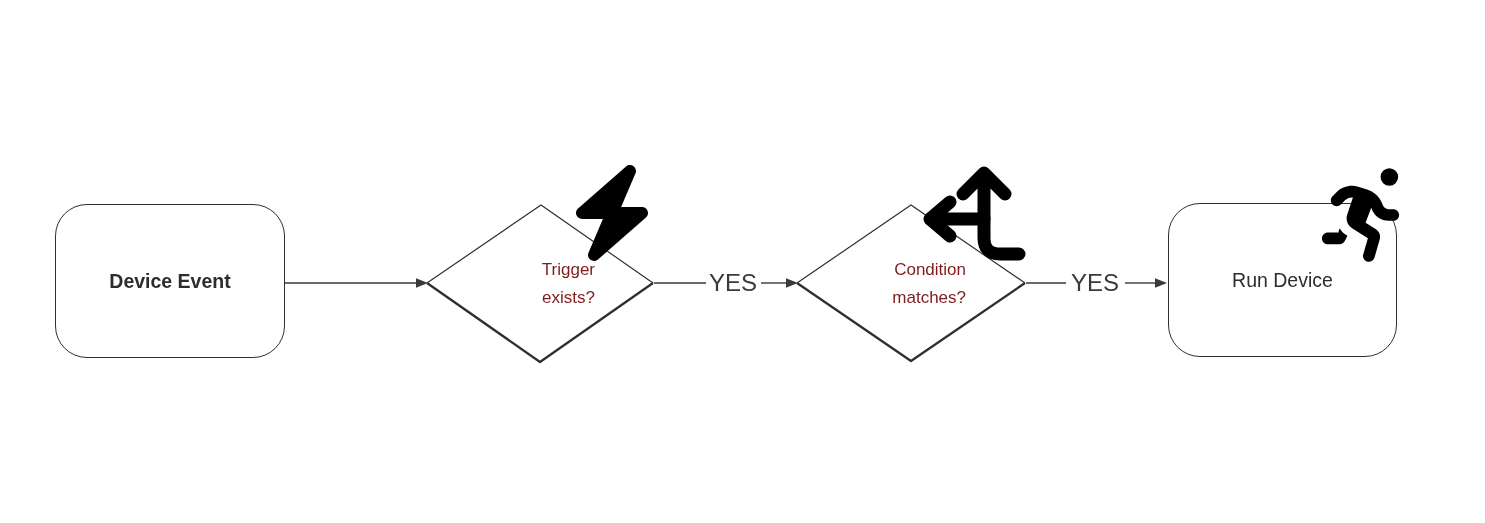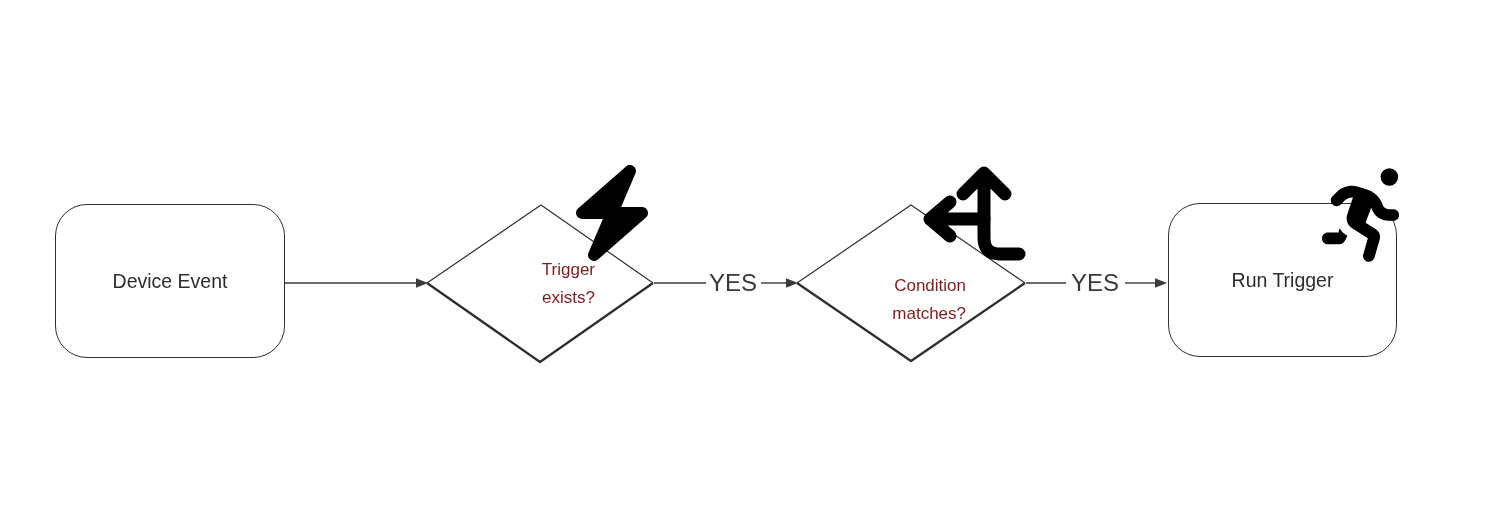--- a/index.html
+++ b/index.html
@@ -21,33 +21,33 @@
     box-sizing: border-box;
     border: 1.5px solid #2f2f2f;
     border-radius: 32px;
     background: #ffffff;
     display: flex;
     align-items: center;
     justify-content: center;
     font-size: 19.5px;
     color: #2d2d2d;
   }
-  .node-rect.device { left: 55px; top: 204px; width: 230px; height: 154px; }
+  .node-rect.device { left: 55px; top: 204px; width: 230px; height: 154px; font-weight: bold; }
   .node-rect.run    { left: 1168px; top: 203px; width: 229px; height: 154px; }
   .diamond-label {
     position: absolute;
     width: 130px;
     transform: translate(-50%, -50%);
     text-align: right;
     font-size: 17px;
     line-height: 28px;
     color: #7f1d1d;
   }
   .diamond-label.d1 { left: 540px; top: 284px; width: 110px; }
-  .diamond-label.d2 { left: 911px; top: 300px; width: 110px; }
+  .diamond-label.d2 { left: 911px; top: 284px; width: 110px; }
   .edge-label {
     position: absolute;
     transform: translate(-50%, -50%);
     font-size: 24px;
     color: #3a3a3a;
     white-space: nowrap;
     text-align: center;
   }
   .edge-label.y1 { left: 733px; top: 283px; }
   .edge-label.y2 { left: 1095px; top: 283px; }
@@ -93,21 +93,21 @@
       <line x1="1125" y1="283" x2="1156" y2="283" stroke="#3a3a3a" stroke-width="1.4"></line>
       <path d="M1167 283 L1155 278.2 L1155 287.8 Z" fill="#3a3a3a"></path>
     </g>
   </svg>
 
   <div class="node-rect device">
     <span>Device Event</span>
   </div>
 
   <div class="node-rect run">
-    <span>Run Trigger</span>
+    <span>Run Device</span>
   </div>
 
   <div class="diamond-label d1">Trigger exists?</div>
   <div class="diamond-label d2">Condition matches?</div>
 
   <span class="edge-label y1">YES</span>
   <span class="edge-label y2">YES</span>
 
   <svg class="icon bolt" viewBox="0 0 448 512" xmlns="http://www.w3.org/2000/svg">
     <path fill="#000000" d="M349.4 44.6c5.9-13.7 1.5-29.7-10.6-38.5s-28.6-8-39.9 1.8l-256 224c-10 8.8-13.6 22.9-8.9 35.3S50.7 288 64 288l111.5 0L98.6 467.4c-5.9 13.7-1.5 29.7 10.6 38.5s28.6 8 39.9-1.8l256-224c10-8.8 13.6-22.9 8.9-35.3s-16.6-20.7-29.9-20.7l-111.5 0L349.4 44.6z"></path>

